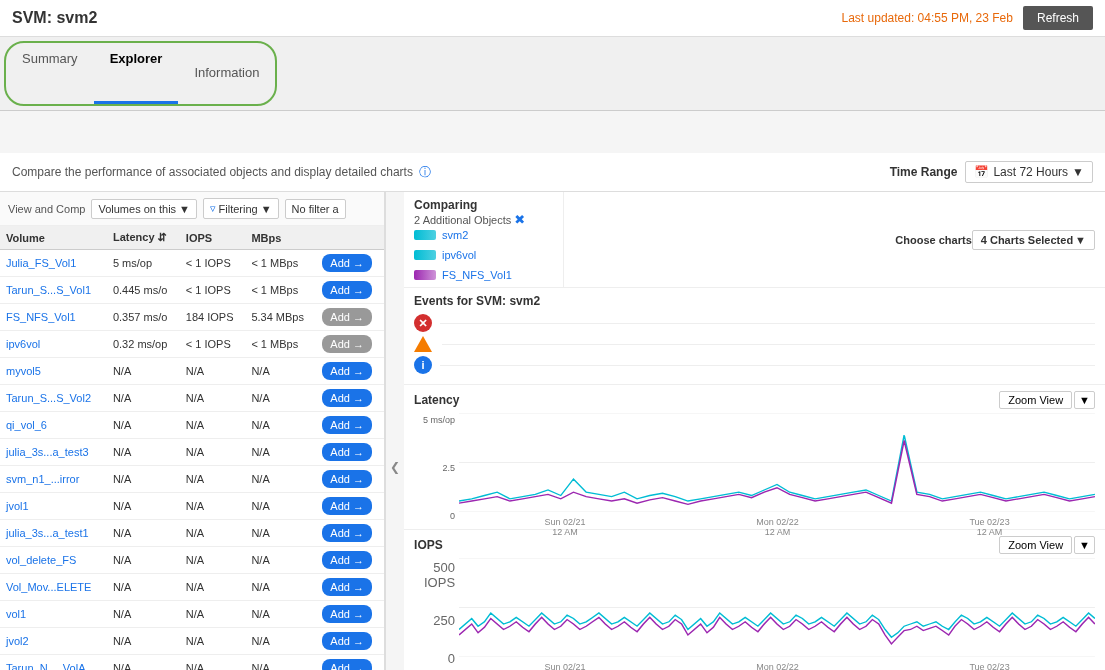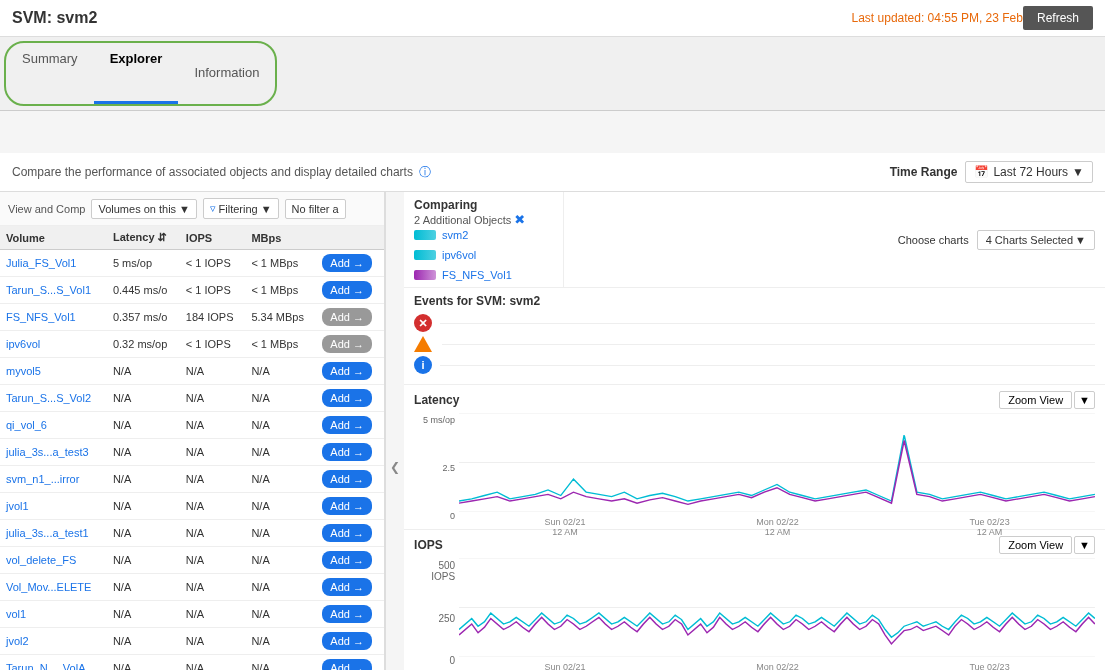--- a/index.html
+++ b/index.html
@@ -3,21 +3,21 @@
   <meta charset="utf-8">
   <style>
     * { box-sizing: border-box; margin: 0; padding: 0; }
     body { font-family: Arial, sans-serif; font-size: 12px; background: #f5f5f5; color: #333; }
 
     .header {
       display: flex; align-items: center; justify-content: space-between;
       padding: 6px 12px; background: #fff; border-bottom: 1px solid #ddd;
     }
     .header-title { font-size: 16px; font-weight: bold; }
-    .header-right { display: flex; align-items: center; }
+    .header-right { display: flex; align-items: center; gap: 10px; }
     .last-updated { color: #e8690b; font-size: 12px; }
     .refresh-btn {
       background: #555; color: #fff; border: none; padding: 5px 14px;
       cursor: pointer; font-size: 12px; border-radius: 2px;
     }
     .tab {
       padding: 10px 18px; cursor: pointer; font-size: 13px;
       color: #555; border-bottom: 2px solid transparent;
     }
     .tab.active { font-weight: bold; color: #000; border-bottom: 2px solid #1a73e8; }
@@ -349,21 +349,21 @@
             <span style="display:inline-block;width:22px;height:10px;background:linear-gradient(90deg,#00bcd4,#4dd0e1);border-radius:2px;"></span>
             <span class="obj-link">ipv6vol</span>
           </div>
           <div class="compare-obj">
             <span style="display:inline-block;width:22px;height:10px;background:linear-gradient(90deg,#9c27b0,#ce93d8);border-radius:2px;"></span>
             <span class="obj-link">FS_NFS_Vol1</span>
           </div>
         </div>
       </div>
 
-      <div style="flex:1; display:flex; align-items:center; justify-content:flex-end; padding:6px 10px; gap:8px;">
+      <div style="flex:1; display:flex; align-items:center; justify-content:flex-end; padding:6px 10px; font-weight:bold;">
         <span style="font-size:11px;">Choose charts</span>
         <div style="display:flex;align-items:center;gap:2px;border:1px solid #ccc;padding:3px 8px;border-radius:2px;cursor:pointer;font-size:11px;background:#fff;">
           <span>4 Charts Selected</span>
           <span>▼</span>
         </div>
       </div>
     </div>
 
     <div class="charts-section">
 
@@ -419,21 +419,21 @@
 
       <div class="chart-block">
         <div class="chart-header">
           <span class="chart-title">IOPS</span>
           <div style="display:flex;align-items:center;gap:2px;">
             <button class="zoom-btn">Zoom View</button>
             <button style="border:1px solid #ccc;background:#fff;padding:2px 4px;cursor:pointer;font-size:11px;border-radius:2px;">▼</button>
           </div>
         </div>
         <div style="display:flex; align-items:stretch; height:110px;">
-          <div style="width:45px; display:flex; flex-direction:column; justify-content:space-between; padding:2px 4px; font-size:10px; color:#666; text-align:right;">
+          <div style="width:45px; display:flex; flex-direction:column; justify-content:space-between; padding:2px 4px; font-size:13px; color:#666; text-align:right;">
             <span>500 IOPS</span>
             <span>250</span>
             <span>0</span>
           </div>
           <div style="flex:1;position:relative;">
             <svg width="100%" height="90%" viewBox="0 0 500 90" preserveAspectRatio="none">
               <line x1="0" y1="0" x2="500" y2="0" stroke="#eee" stroke-width="1"></line>
               <line x1="0" y1="45" x2="500" y2="45" stroke="#eee" stroke-width="1"></line>
               <line x1="0" y1="90" x2="500" y2="90" stroke="#eee" stroke-width="1"></line>
 

